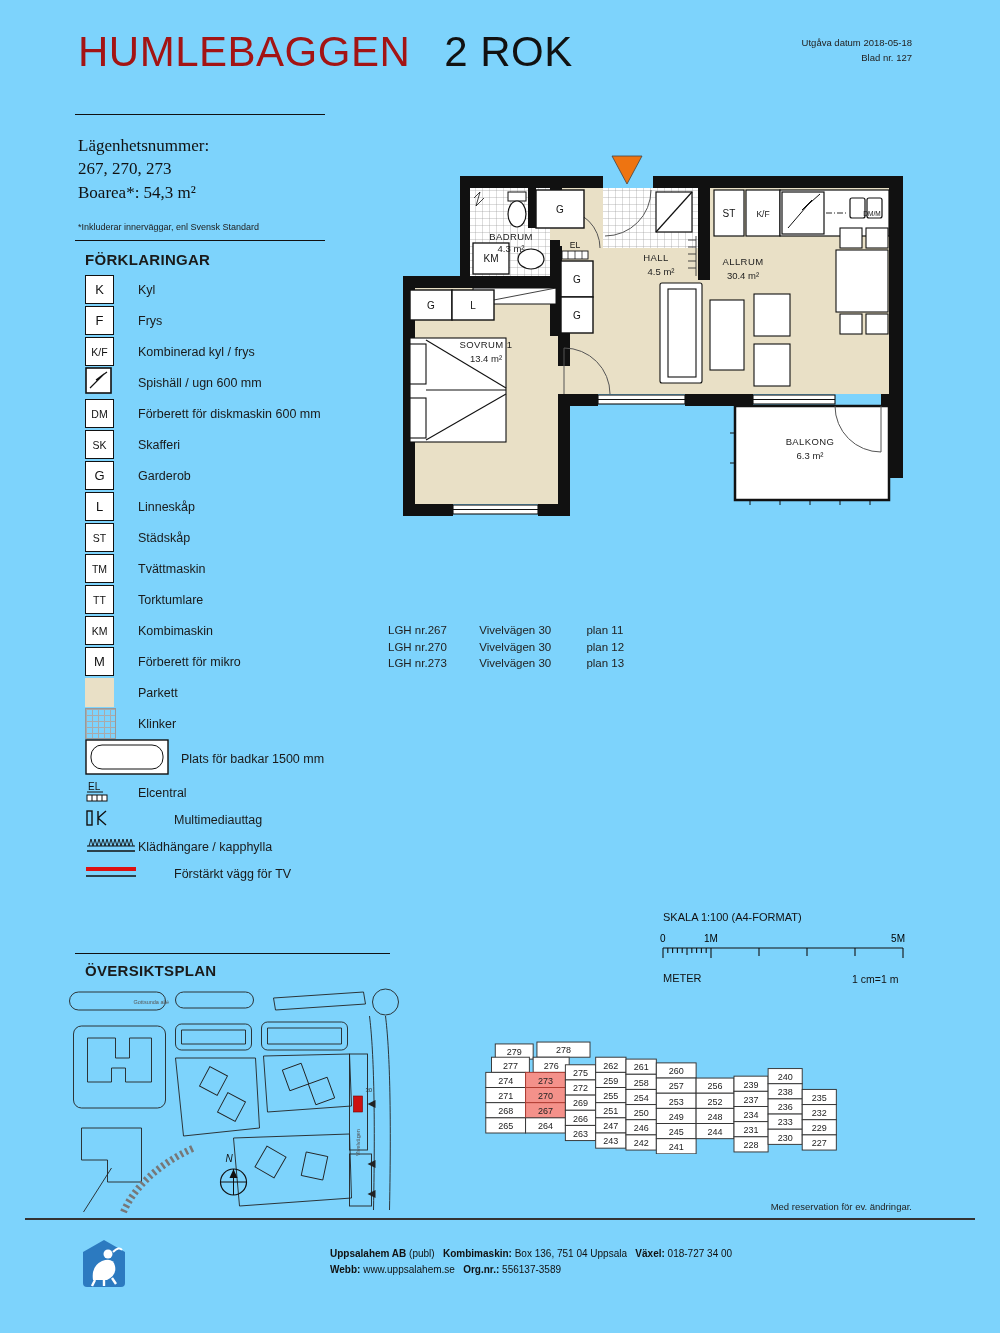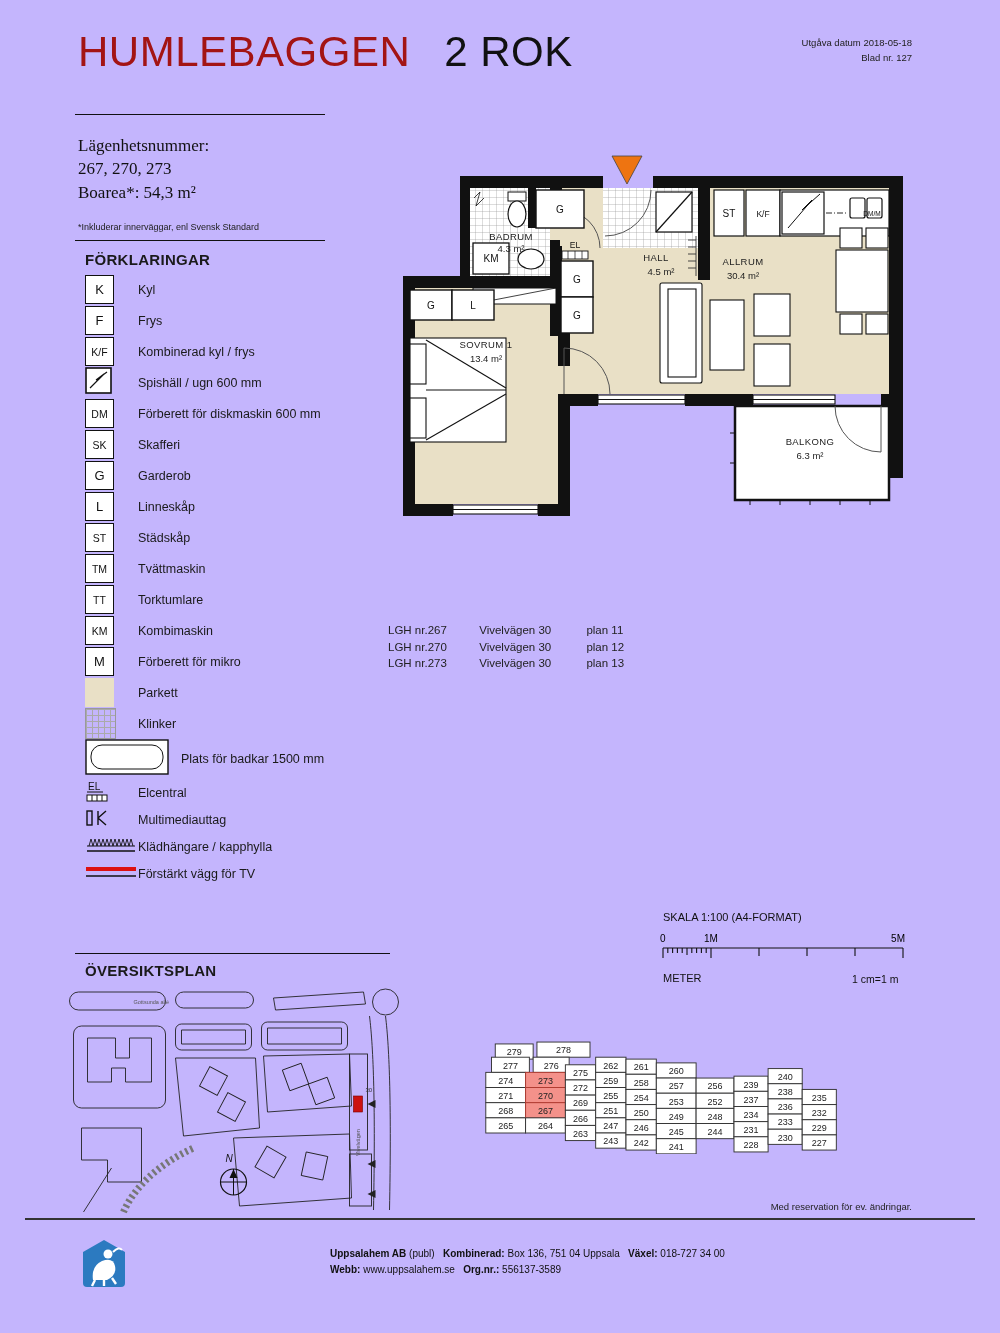--- a/index.html
+++ b/index.html
@@ -1,16 +1,16 @@
 <!DOCTYPE html>
 <html><head>
 <meta charset="utf-8">
 <style>
   html,body{margin:0;padding:0;background:#e8e8e8;}
-  .page{position:relative;width:1000px;height:1333px;background:#c4b5fd;margin:0 auto;
+  .page{position:relative;width:1000px;height:1333px;background:#7dd3fc;margin:0 auto;
         font-family:"Liberation Sans",sans-serif;color:#1a1a1a;overflow:hidden;}
   
   .hdr-title{position:absolute;left:78px;top:28px;font-size:42px;letter-spacing:.5px;white-space:nowrap;}
   .hdr-title .red{color:#a31414;}
   .hdr-title .blk{color:#111;margin-left:34px;}
   .hdr-issue{position:absolute;right:88px;top:36px;font-size:9.5px;line-height:1.55;text-align:right;color:#222;}
   .rule{position:absolute;height:0;border-top:1.5px solid #111;}
   .rule-1{left:75px;top:114px;width:250px;}
   .rule-2{left:75px;top:240px;width:250px;}
   .rule-3{left:75px;top:953px;width:315px;}
@@ -24,21 +24,21 @@
   .lg-sym-wrap{width:53px;flex:0 0 53px;display:flex;align-items:center;}
   .lg-row.wide .lg-sym-wrap{width:96px;flex:0 0 96px;}
   .lg-label{font-size:12.5px;color:#1a1a1a;}
   .sym-box{width:27px;height:27px;border:1.6px solid #111;display:flex;align-items:center;justify-content:center;
            font-size:13px;color:#111;background:#fff;}
   .sym-box.small{font-size:10.5px;}
   .sym-parkett{width:29px;height:29px;background:#e9e0c6;}
   .sym-klinker{width:29px;height:29px;border:1px solid #999;
      background-image:linear-gradient(#aaa 1px,transparent 1px),linear-gradient(90deg,#aaa 1px,transparent 1px);
      background-size:6px 6px;}
-  .lg-row.h40{height:40px;} .lg-row.h28{height:28px;} .lg-row.h26{height:26px;}
+  .lg-row.h40{height:40px;} .lg-row.h28{height:28px;} .lg-row.h26{height:26px;gap:36px;}
   
   .plan{position:absolute;left:398px;top:148px;}
   svg text{font-family:"Liberation Sans",sans-serif;}
   .rmname{font-size:9.5px;letter-spacing:.4px;fill:#222;}
   .rmarea{font-size:9.5px;fill:#222;}
   .lbl{font-size:10px;fill:#111;}
   .lbl-s{font-size:8.5px;fill:#111;}
   .lbl-xs{font-size:6.5px;fill:#111;}
   .lgh-block{position:absolute;left:388px;top:622px;font-size:11.5px;line-height:1.45;color:#222;}
   .lgh-row span{display:inline-block;}
@@ -610,16 +610,16 @@
   <div class="f-logo">
     <svg width="48" height="52" viewBox="0 0 48 52">
       <path d="M24,2 L45,14 V45 Q45,49 41,49 H7 Q3,49 3,45 V14 Z" fill="#2c7ac0"></path>
       <circle cx="28" cy="16" r="4.5" fill="#fff"></circle>
       <path d="M13,42 Q11,28 22,23 Q33,19 35,28 Q37,37 27,42 Z" fill="#fff"></path>
       <path d="M15,42 l-3,6 M24,42 l0,6 M32,40 l4,6" stroke="#fff" stroke-width="2.4" fill="none"></path>
       <path d="M33,14 q6,-6 9,-2" stroke="#fff" stroke-width="2" fill="none"></path>
     </svg>
   </div>
   <div class="f-contact">
-    <div><span class="seg"><b>Uppsalahem AB</b><span> (publ)   </span><b>Kombinerad:</b><span> Box 136, 751 04 Uppsala   </span><b>Växel:</b><span> 018-727 34 00</span></span></div>
+    <div><span class="seg"><b>Uppsalahem AB</b><span> (publ)   </span><b>Kombimaskin:</b><span> Box 136, 751 04 Uppsala   </span><b>Växel:</b><span> 018-727 34 00</span></span></div>
     <div><span class="seg"><b>Webb:</b><span> www.uppsalahem.se   </span><b>Org.nr.:</b><span> 556137-3589</span></span></div>
   </div>
 </div>
 
 </body></html>

